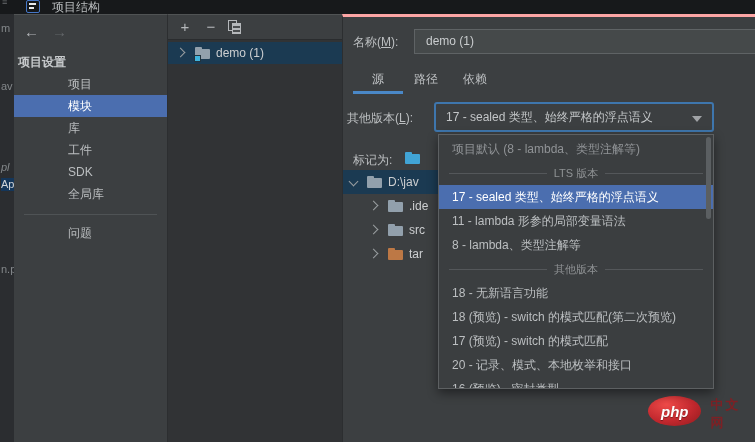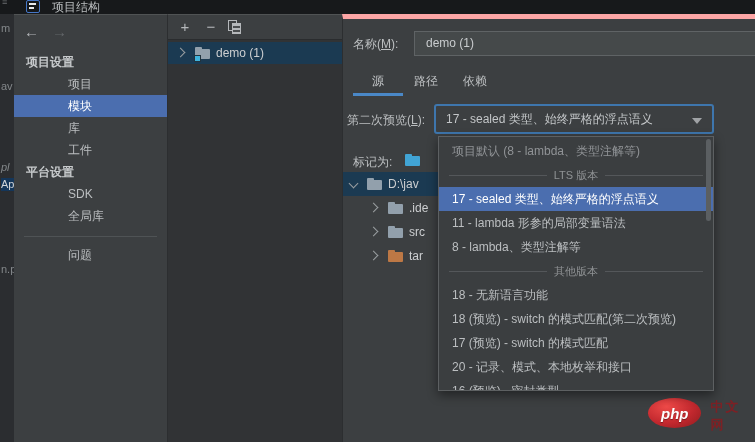--- a/index.html
+++ b/index.html
@@ -24,21 +24,21 @@
   .frag-0 { top:8px; }  .frag-1 { top:66px; } .frag-2 { top:147px;font-style:italic; }
   .frag-3 { top:164px; background:#14365a; color:#d2d5d8; padding:0 2px 1px 0; }
   .frag-4 { top:249px; }
   
   #sidebar { position:absolute; left:14px; top:14px; width:153px; height:428px;
     background:#3c3f41; border-top:1px solid #505354; }
   #nav-row { position:relative; height:22px; margin-top:7px; }
   #nav-back { position:absolute; left:10px; top:1px; color:#b4b7ba; font-size:15px; cursor:default; }
   #nav-fwd  { position:absolute; left:38px; top:1px; color:#636669; font-size:15px; cursor:default; }
   #sidebar-list { margin-top:7px; }
-  .sb-header { height:22px; line-height:22px; padding-left:12px; font-weight:bold; color:#c7cacc; }
+  .sb-header { height:22px; line-height:22px; padding-left:4px; font-weight:bold; color:#c7cacc; }
   .sb-item   { height:22px; line-height:22px; padding-left:54px; color:#bcbfc1; cursor:default; }
   .sb-item.selected { background:#4b6eaf; color:#ffffff; }
   .sb-divider { height:1px; background:#4f5355; margin:9px 10px 7px 10px; }
   
   #middle { position:absolute; left:167px; top:14px; width:175px; height:428px;
     background:#313335; border-left:1px solid #2c2e30; border-top:1px solid #505354; }
   #mid-toolbar { height:25px; background:#3c3f41; border-bottom:1px solid #2a2c2e; position:relative; }
   .tb-btn { position:absolute; top:3px; width:18px; height:18px; text-align:center;
     line-height:17px; font-size:15px; color:#b5b8bb; cursor:default; }
   #btn-add { left:8px; } #btn-remove { left:34px; }
@@ -61,21 +61,21 @@
   .folder::before { content:""; position:absolute; left:0; top:0; width:7px; height:4px;
     background:var(--fc,#92a0ac); border-radius:1px; }
   .folder::after  { content:""; position:absolute; left:0; top:2px; width:15px; height:10px;
     background:var(--fc,#92a0ac); border-radius:1px; }
   .folder.excluded { --fc:#bd7845; }
   .folder.source   { --fc:#41a4d5; }
   .folder .mod { position:absolute; left:-1px; bottom:-2px; width:7px; height:7px;
     background:#3fb3dc; border:1px solid #22333e; z-index:2; }
   
   #main { position:absolute; left:342px; top:14px; width:413px; height:428px;
-    background:#3c3f41; border-left:1px solid #2c2e30; border-top:5px solid #fca5a5; }
+    background:#3c3f41; border-left:1px solid #2c2e30; border-top:3px solid #fca5a5; }
   #name-label { position:absolute; left:10px; top:17px; color:#bcbfc1; }
   #name-field { position:absolute; left:71px; top:12px; width:342px; height:25px;
     background:#45494a; border:1px solid #5f6365; border-right:none;
     line-height:23px; padding-left:11px; color:#c9ccce; }
   #tabs { position:absolute; left:10px; top:52px; height:25px; display:flex; }
   .tab { height:22px; line-height:20px; text-align:center; color:#bcbfc1; cursor:default; position:relative; }
   .tab.selected { color:#c9ccce; }
   .tab.selected::after { content:""; position:absolute; left:0; right:0; bottom:-3px; height:3px; background:#4a88c7; }
   #lang-label { position:absolute; left:4px; top:93px; color:#bcbfc1; }
   #lang-combo { position:absolute; left:91px; top:85px; width:280px; height:30px;
@@ -141,21 +141,20 @@
     <div id="nav-row">
       <span id="nav-back">←</span>
       <span id="nav-fwd">→</span>
     </div>
     <div id="sidebar-list">
         <div class="sb-header">项目设置</div>
         <div class="sb-item">项目</div>
         <div class="sb-item selected">模块</div>
         <div class="sb-item">库</div>
         <div class="sb-item">工件</div>
-        <div class="sb-header">平台设置</div>
         <div class="sb-item">SDK</div>
         <div class="sb-item">全局库</div>
         <div class="sb-divider"></div>
         <div class="sb-item">问题</div>
       </div>
   </div>
 
   <div id="middle">
     <div id="mid-toolbar">
       <span id="btn-add" class="tb-btn">+</span>
@@ -177,21 +176,21 @@
   <div id="main">
     <div id="name-label"><span>名称(</span><u>M</u><span>):</span></div>
     <div id="name-field">demo (1)</div>
 
     <div id="tabs">
         <div class="tab selected" style="width: 50px;">源</div>
         <div class="tab" style="width: 46px;">路径</div>
         <div class="tab" style="width: 52px;">依赖</div>
       </div>
 
-    <div id="lang-label"><span>第二次预览(</span><u>L</u><span>):</span></div>
+    <div id="lang-label"><span>其他版本(</span><u>L</u><span>):</span></div>
     <div id="lang-combo">
       <span>17 - sealed 类型、始终严格的浮点语义</span>
       <span id="combo-arrow"></span>
     </div>
 
     <div id="markas-label">标记为:</div>
     <span id="markas-folder" class="folder source"></span>
 
     <div id="content-tree">
         <div class="tree-row ind0 selected">

